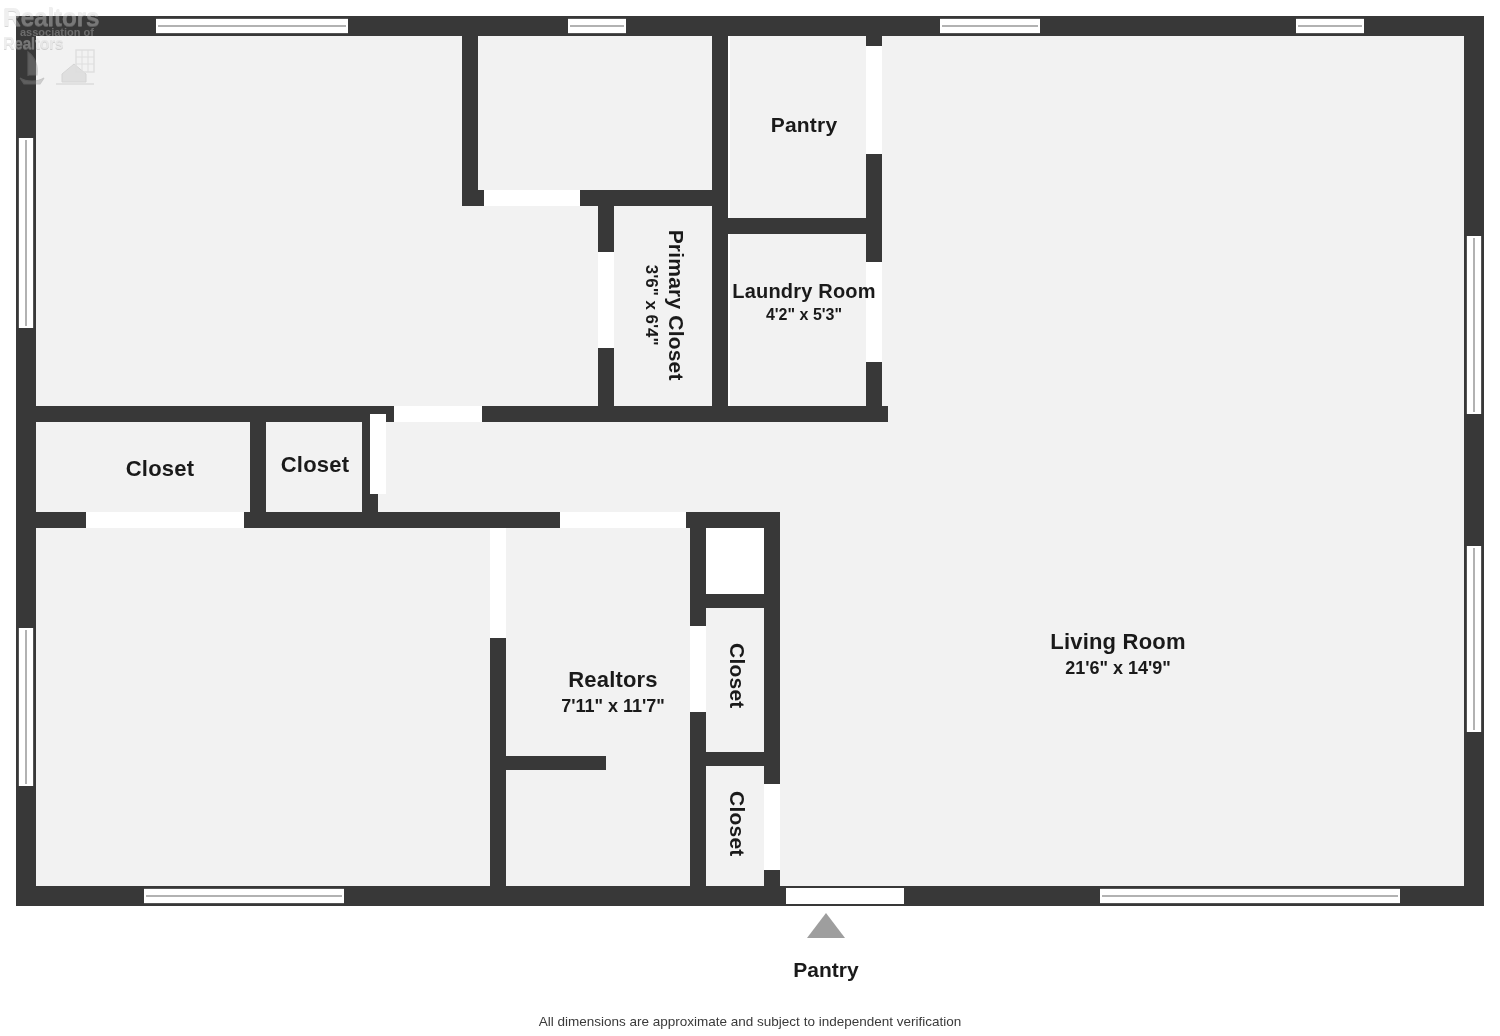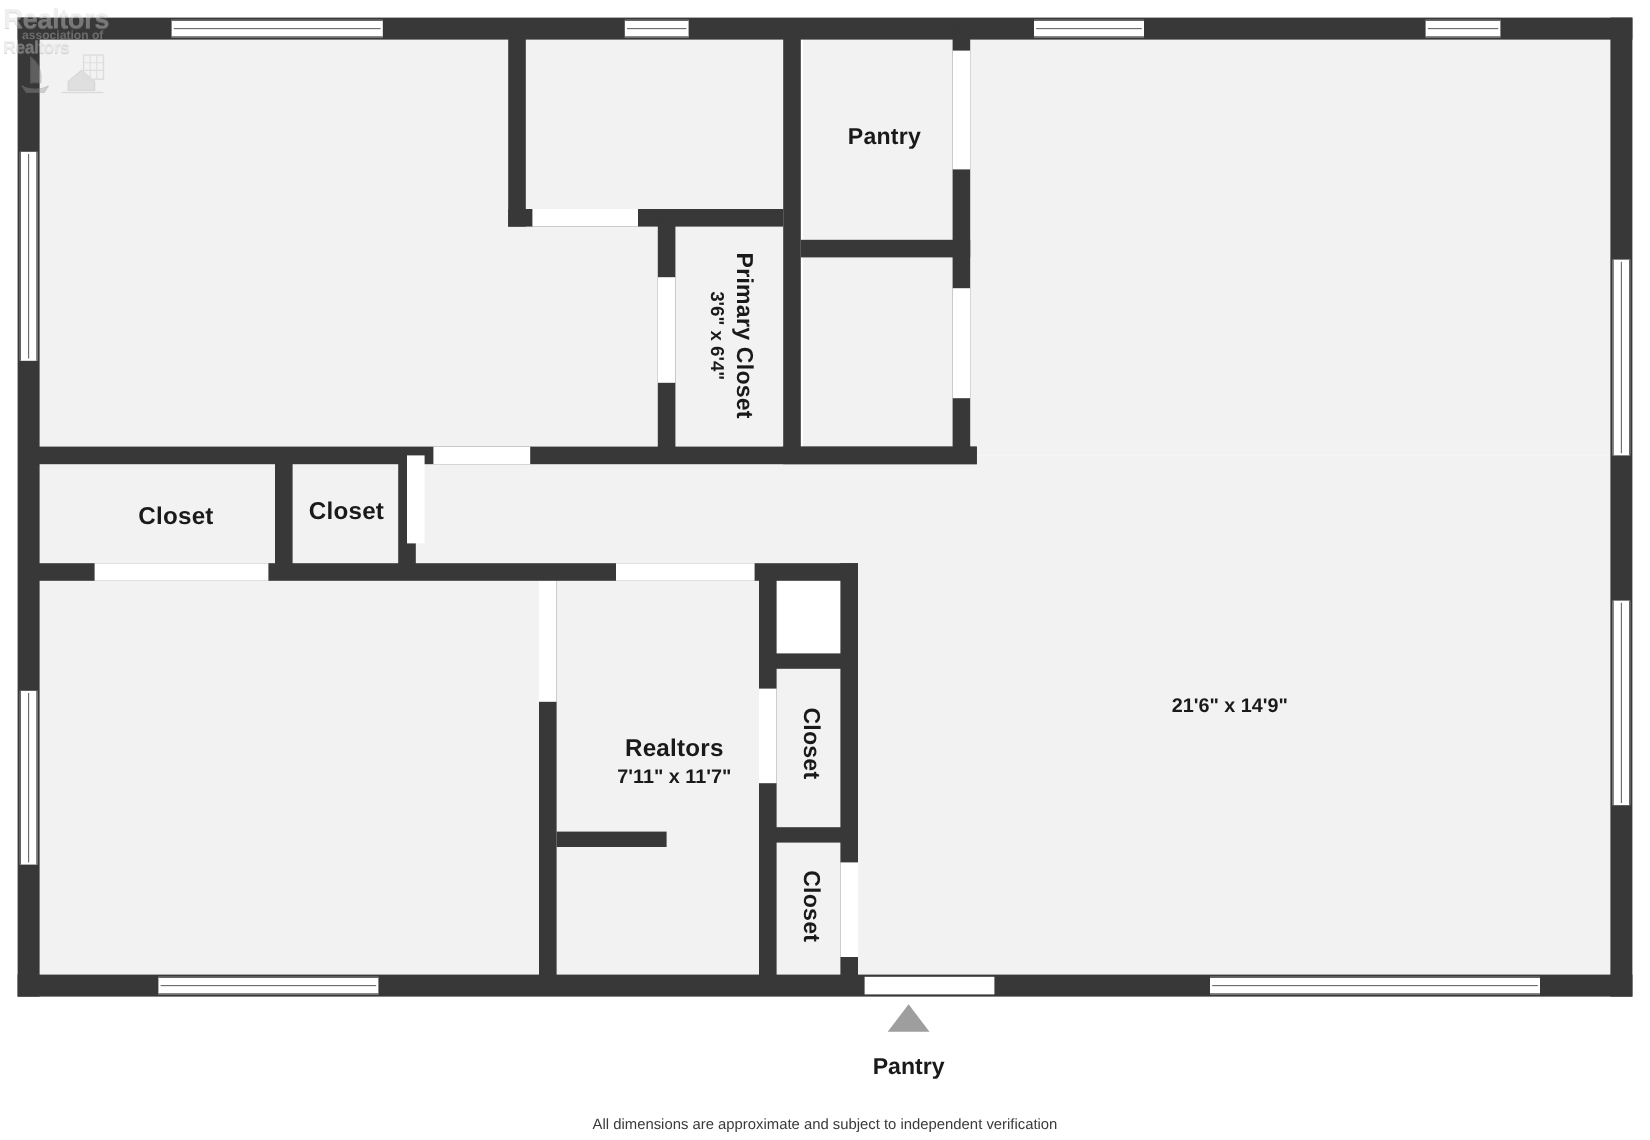--- a/index.html
+++ b/index.html
@@ -254,20 +254,24 @@
   <div class="label small rot90" style="left:545px; top:281px; width:240px;">
     <span class="name">Primary Closet</span>
     <span class="dims">3'6" x 6'4"</span>
   </div>
 
   <div class="label small" style="left:726px; top:112px; width:156px;">
     <span class="name">Pantry</span>
     <span class="dims"></span>
   </div>
 
+  <div class="label tiny stacked" style="left:730px; top:279px; width:148px;">
+    <span class="name">Laundry Room</span>
+    <span class="dims">4'2" x 5'3"</span>
+  </div>
 
 
   <div class="label" style="left:40px; top:456px; width:240px;">
     <span class="name">Closet</span>
   </div>
 
   <div class="label" style="left:248px; top:452px; width:134px;">
     <span class="name">Closet</span>
   </div>
 
@@ -279,20 +283,21 @@
 
   <div class="label small rot90" style="left:679px; top:663px; width:116px;">
     <span class="name">Closet</span>
   </div>
 
   <div class="label small rot90" style="left:679px; top:811px; width:116px;">
     <span class="name">Closet</span>
   </div>
 
   <div class="label" style="left:948px; top:629px; width:340px;">
+    <span class="name">Living Room</span>
     <span class="dims">21'6" x 14'9"</span>
   </div>
 
   <div id="entry-marker" style="left:807px; top:913px;"></div>
   <div id="entry-label" style="left:736px; top:958px; width:180px;">Pantry</div>
 
   <div id="footer-note" style="top:1014px;">All dimensions are approximate and subject to independent verification</div>
 
   <div id="watermark">
     <div class="wm-line1">Realtors</div>

